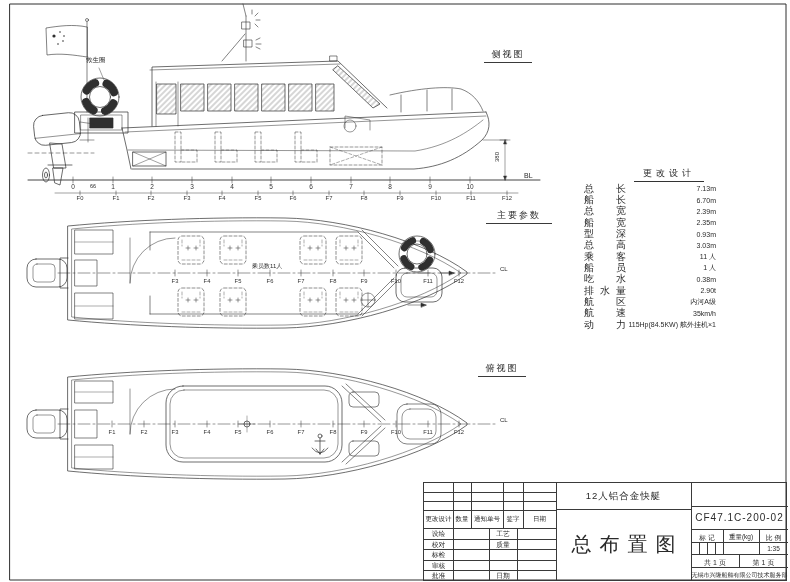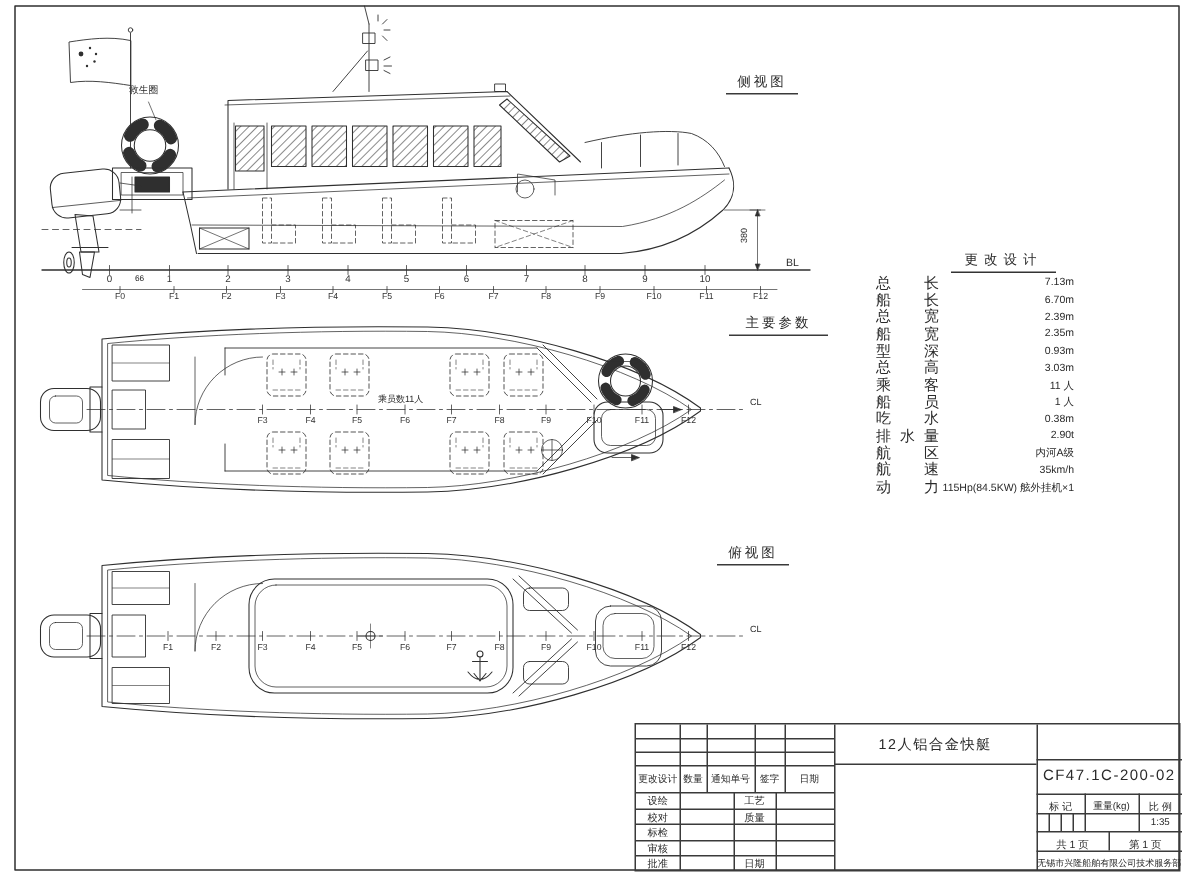--- a/index.html
+++ b/index.html
@@ -434,20 +434,21 @@
         <span class="tb-c1">审核</span>
         <span class="tb-c2"></span>
       </div>
         <div class="tb-row">
         <span class="tb-c1">批准</span>
         <span class="tb-c2">日期</span>
       </div>
       </div>
 
     <div class="tbtxt" style="left:132px;top:7px;width:135px;font-size:9.5px;letter-spacing:1px;">12人铝合金快艇</div>
+    <div class="tbtxt" style="left:132px;top:48px;width:135px;font-size:20px;letter-spacing:8px;text-indent:8px;">总布置图</div>
 
     <div class="tbtxt" style="left:267px;top:29px;width:97px;font-size:10px;letter-spacing:1px;">CF47.1C-200-02</div>
     <span class="tbtxt" style="left:267px;top:50px;width:32px;font-size:6.8px;">标 记</span>
     <span class="tbtxt" style="left:299px;top:50px;width:36px;font-size:6.5px;">重量(kg)</span>
     <span class="tbtxt" style="left:335px;top:50px;width:29px;font-size:6.8px;">比 例</span>
     <span class="tbtxt" style="left:335px;top:62px;width:29px;font-size:6.5px;">1:35</span>
     <span class="tbtxt" style="left:267px;top:74.5px;width:48px;font-size:7px;">共 1 页</span>
     <span class="tbtxt" style="left:315px;top:74.5px;width:49px;font-size:7px;">第 1 页</span>
     <div class="tbtxt" style="left:267px;top:88px;width:97px;font-size:6px;">无锡市兴隆船舶有限公司技术服务部</div>
   </div>

